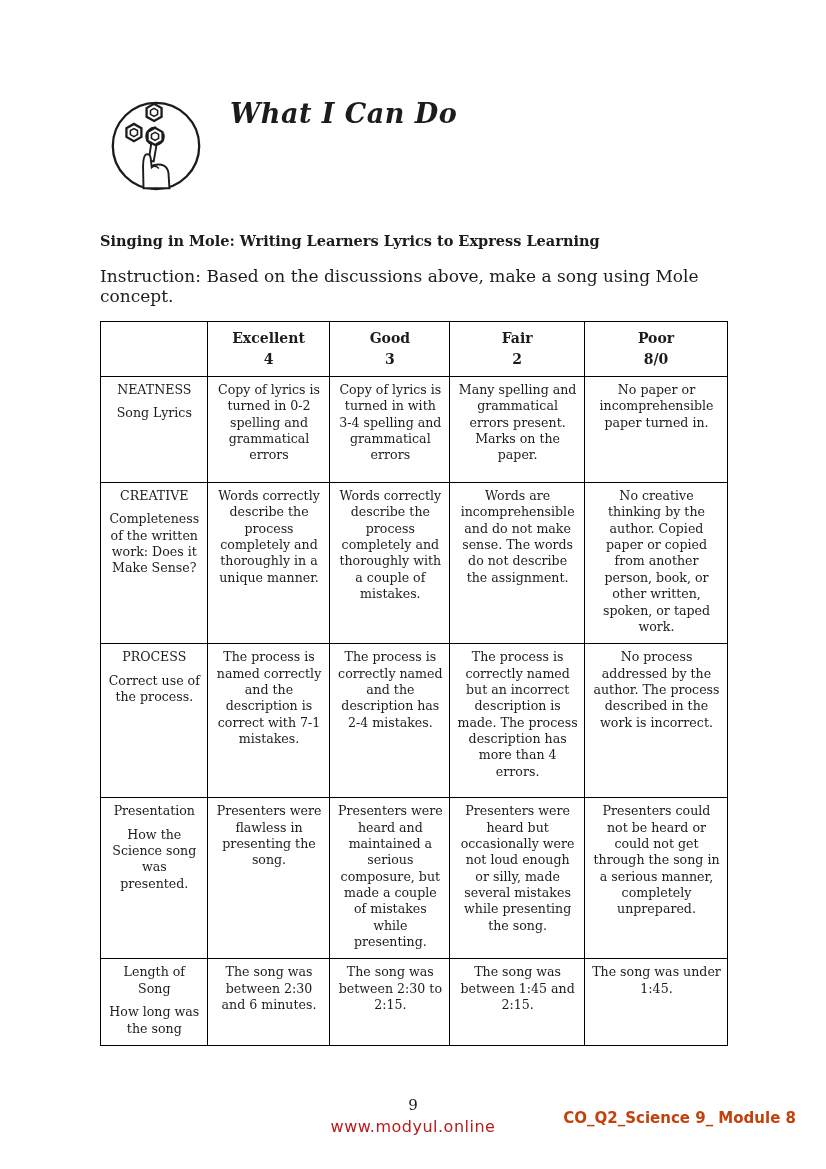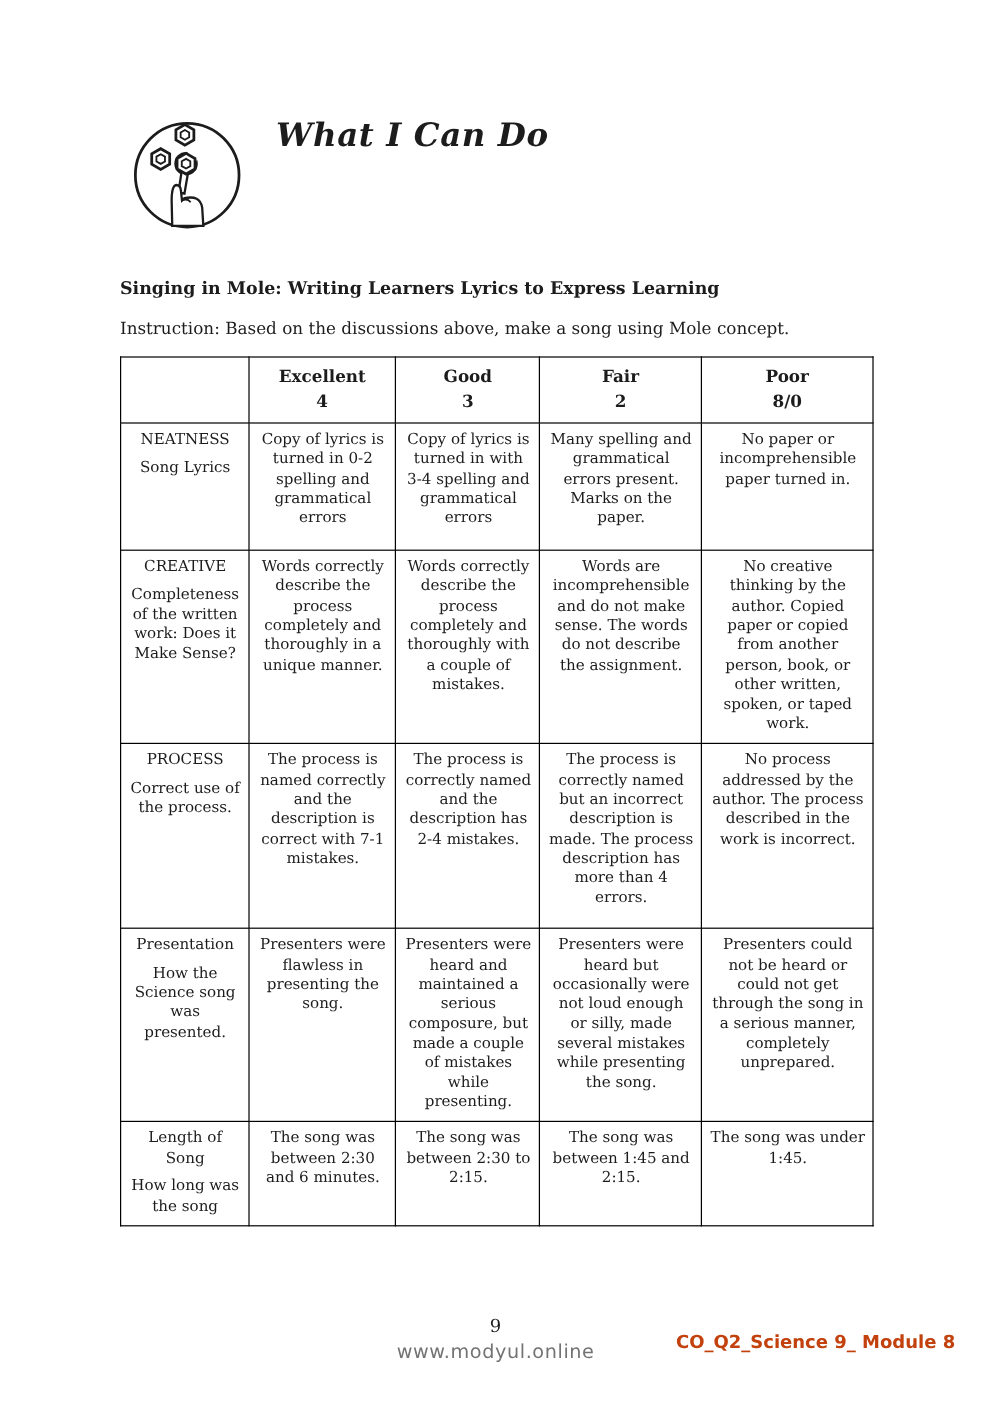--- a/index.html
+++ b/index.html
@@ -19,21 +19,21 @@
   }
   .hero-icon { width:96px; height:96px; flex:0 0 auto; }
   .page-title {
     font-size:27px; font-weight:bold; font-style:italic;
     letter-spacing:0.5px; margin:0; padding-bottom:14px;
   }
 
   
   .content { position:absolute; top:232px; left:100px; width:628px; }
   .doc-heading { font-weight:bold; font-size:14.5px; margin:0; }
-  .instruction { font-size:14px; margin:17px 0 0; }
+  .instruction { font-size:17px; margin:17px 0 0; }
   .rubric-label { font-size:14px; margin:15px 0 0; }
 
   
   table.rubric {
     border-collapse:collapse; table-layout:fixed;
     width:628px; margin-top:15px;
   }
   .rubric col.c1 { width:17.0%; }
   .rubric col.c2 { width:19.6%; }
   .rubric col.c3 { width:19.1%; }
@@ -59,21 +59,21 @@
   .rubric tr.r-length   { height:80px; }
   .crit-title { margin:0; }
   .crit-desc  { margin:7px 0 0; }
 
   
   .footer { position:absolute; top:1096px; left:0; width:826px; height:60px; }
   .page-number { text-align:center; font-size:15px; }
   .watermark {
     text-align:center; margin-top:3px;
     font-family:"DejaVu Sans", sans-serif;
-    font-size:16px; color:#737373; letter-spacing:0.5px;
+    font-size:16px; color:#b91c1c; letter-spacing:0.5px;
   }
   .module-code {
     position:absolute; right:30px; top:13px;
     font-family:"DejaVu Sans", sans-serif;
     font-weight:bold; font-size:15px; color:#c2410c;
   }
 </style>
 </head>
 <body>
 

